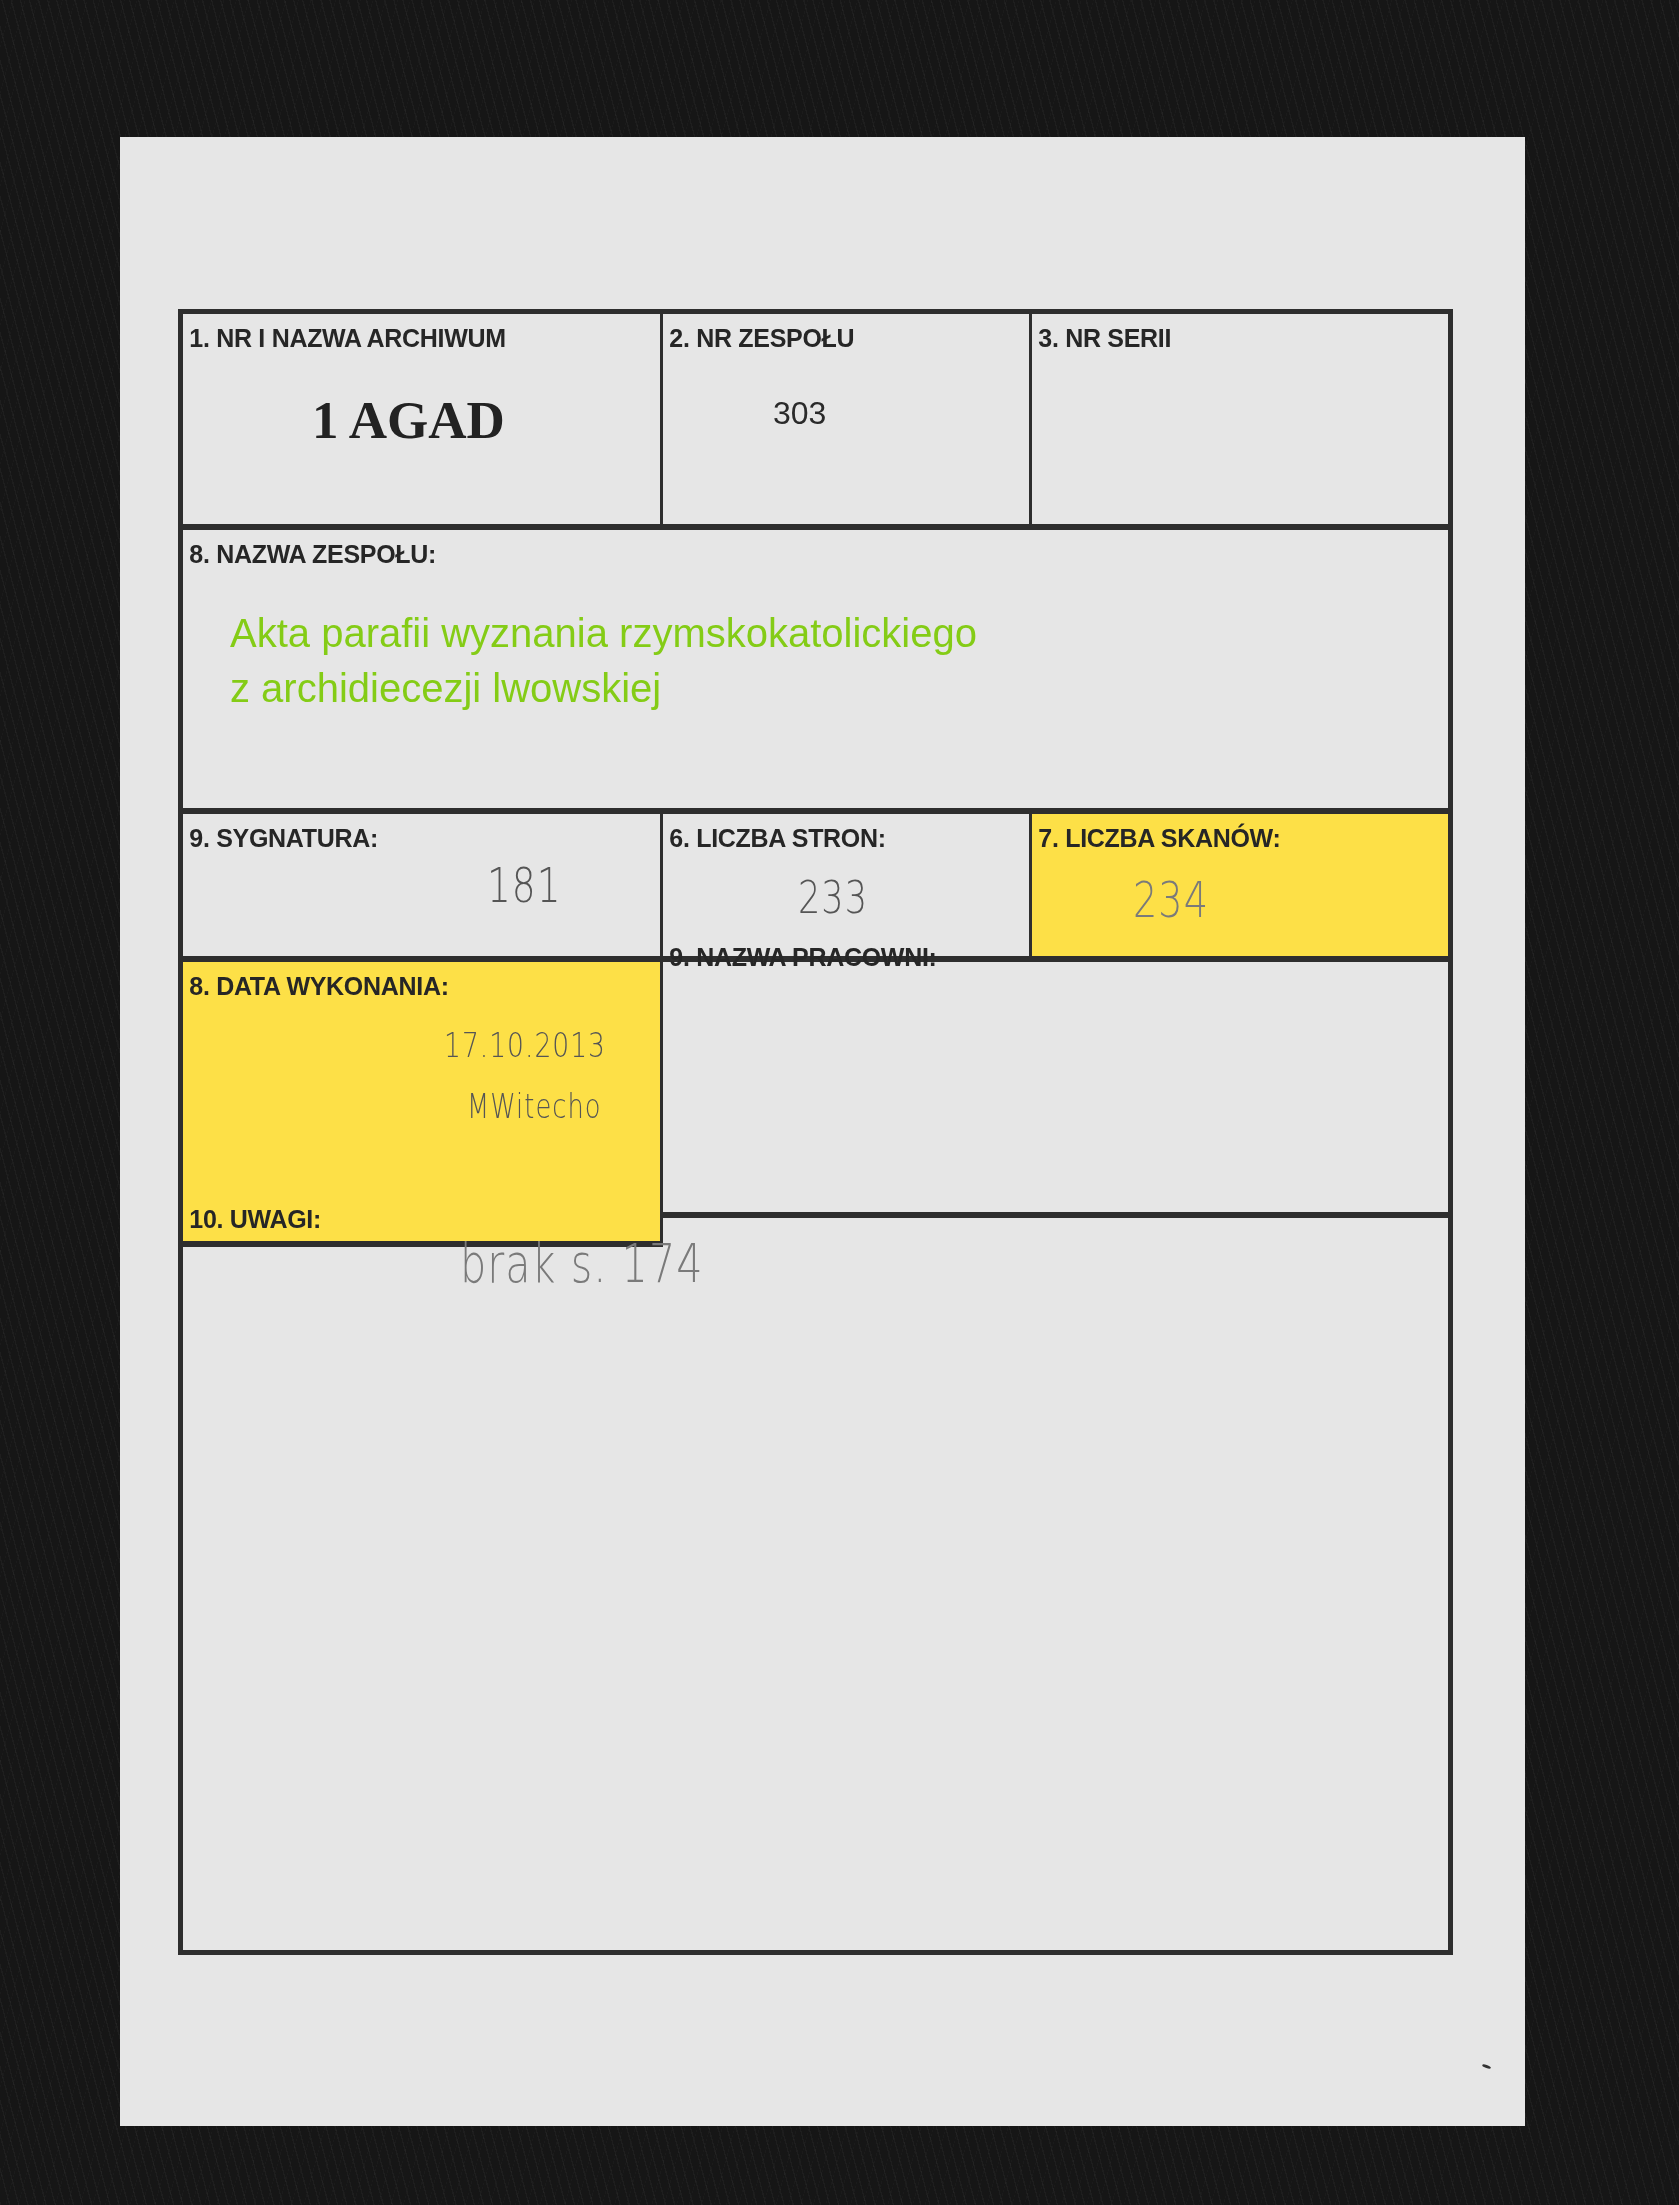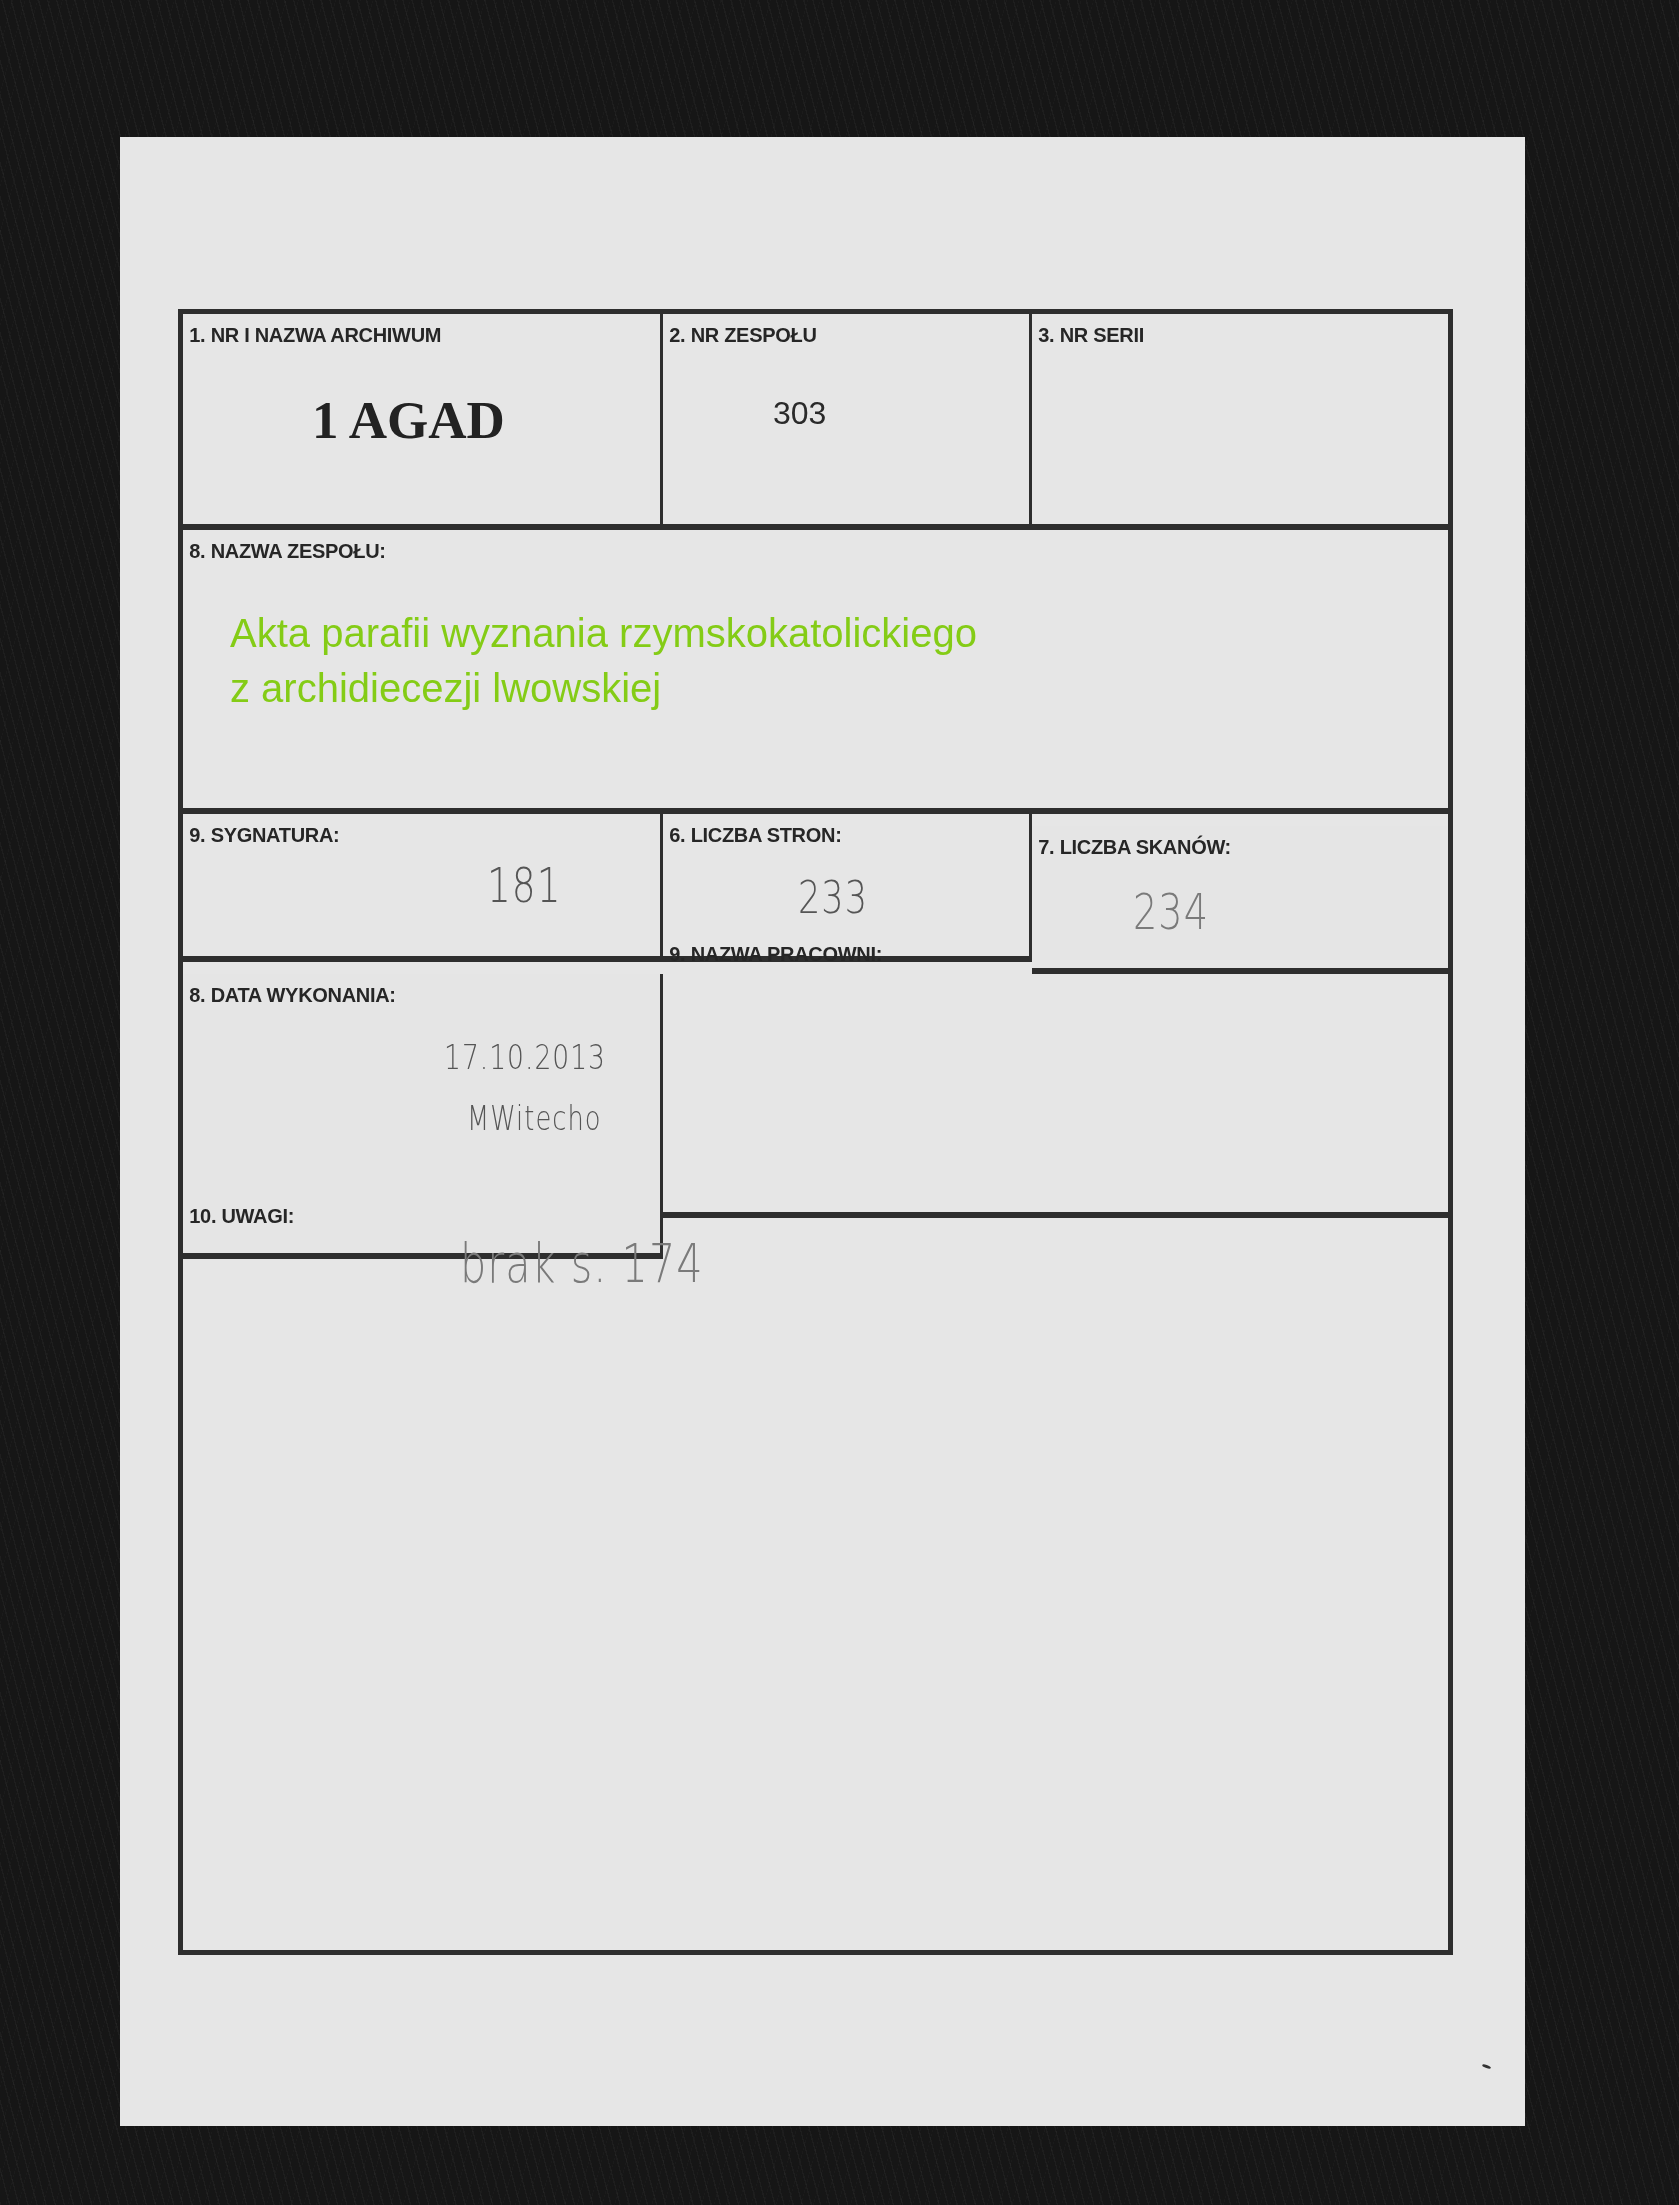--- a/index.html
+++ b/index.html
@@ -18,25 +18,25 @@
   .form {
     position:absolute; left:178px; top:309px; width:1275px; height:1646px;
     border:5px solid #2e2e2e; box-sizing:border-box;
   }
   .cell {
     position:absolute; box-sizing:border-box;
     border-right:3.8px solid #2e2e2e; border-bottom:6.3px solid #2e2e2e;
   }
   .cell.last-col { border-right:none; }
   .cell.last-row { border-bottom:none; }
-  .cell.shaded { background:#e5e5e5;margin-top:12px; }
+  .cell.shaded { background:#fde047; }
   .label {
     position:absolute; left:6.3px; top:10px;
     font-family:"Liberation Sans", sans-serif; font-weight:bold;
-    font-size:20px; color:#262626; letter-spacing:-0.3px; white-space:nowrap;
+    font-size:25px; color:#262626; letter-spacing:-0.3px; white-space:nowrap;
   }
   .value-serif {
     position:absolute; font-family:"Liberation Serif", serif; font-weight:bold;
     font-size:53px; color:#222; white-space:nowrap;
   }
   .value-sans {
     position:absolute; font-family:"Liberation Sans", sans-serif;
     font-size:32px; color:#2a2a2a; white-space:nowrap;
   }
   .value-title {

